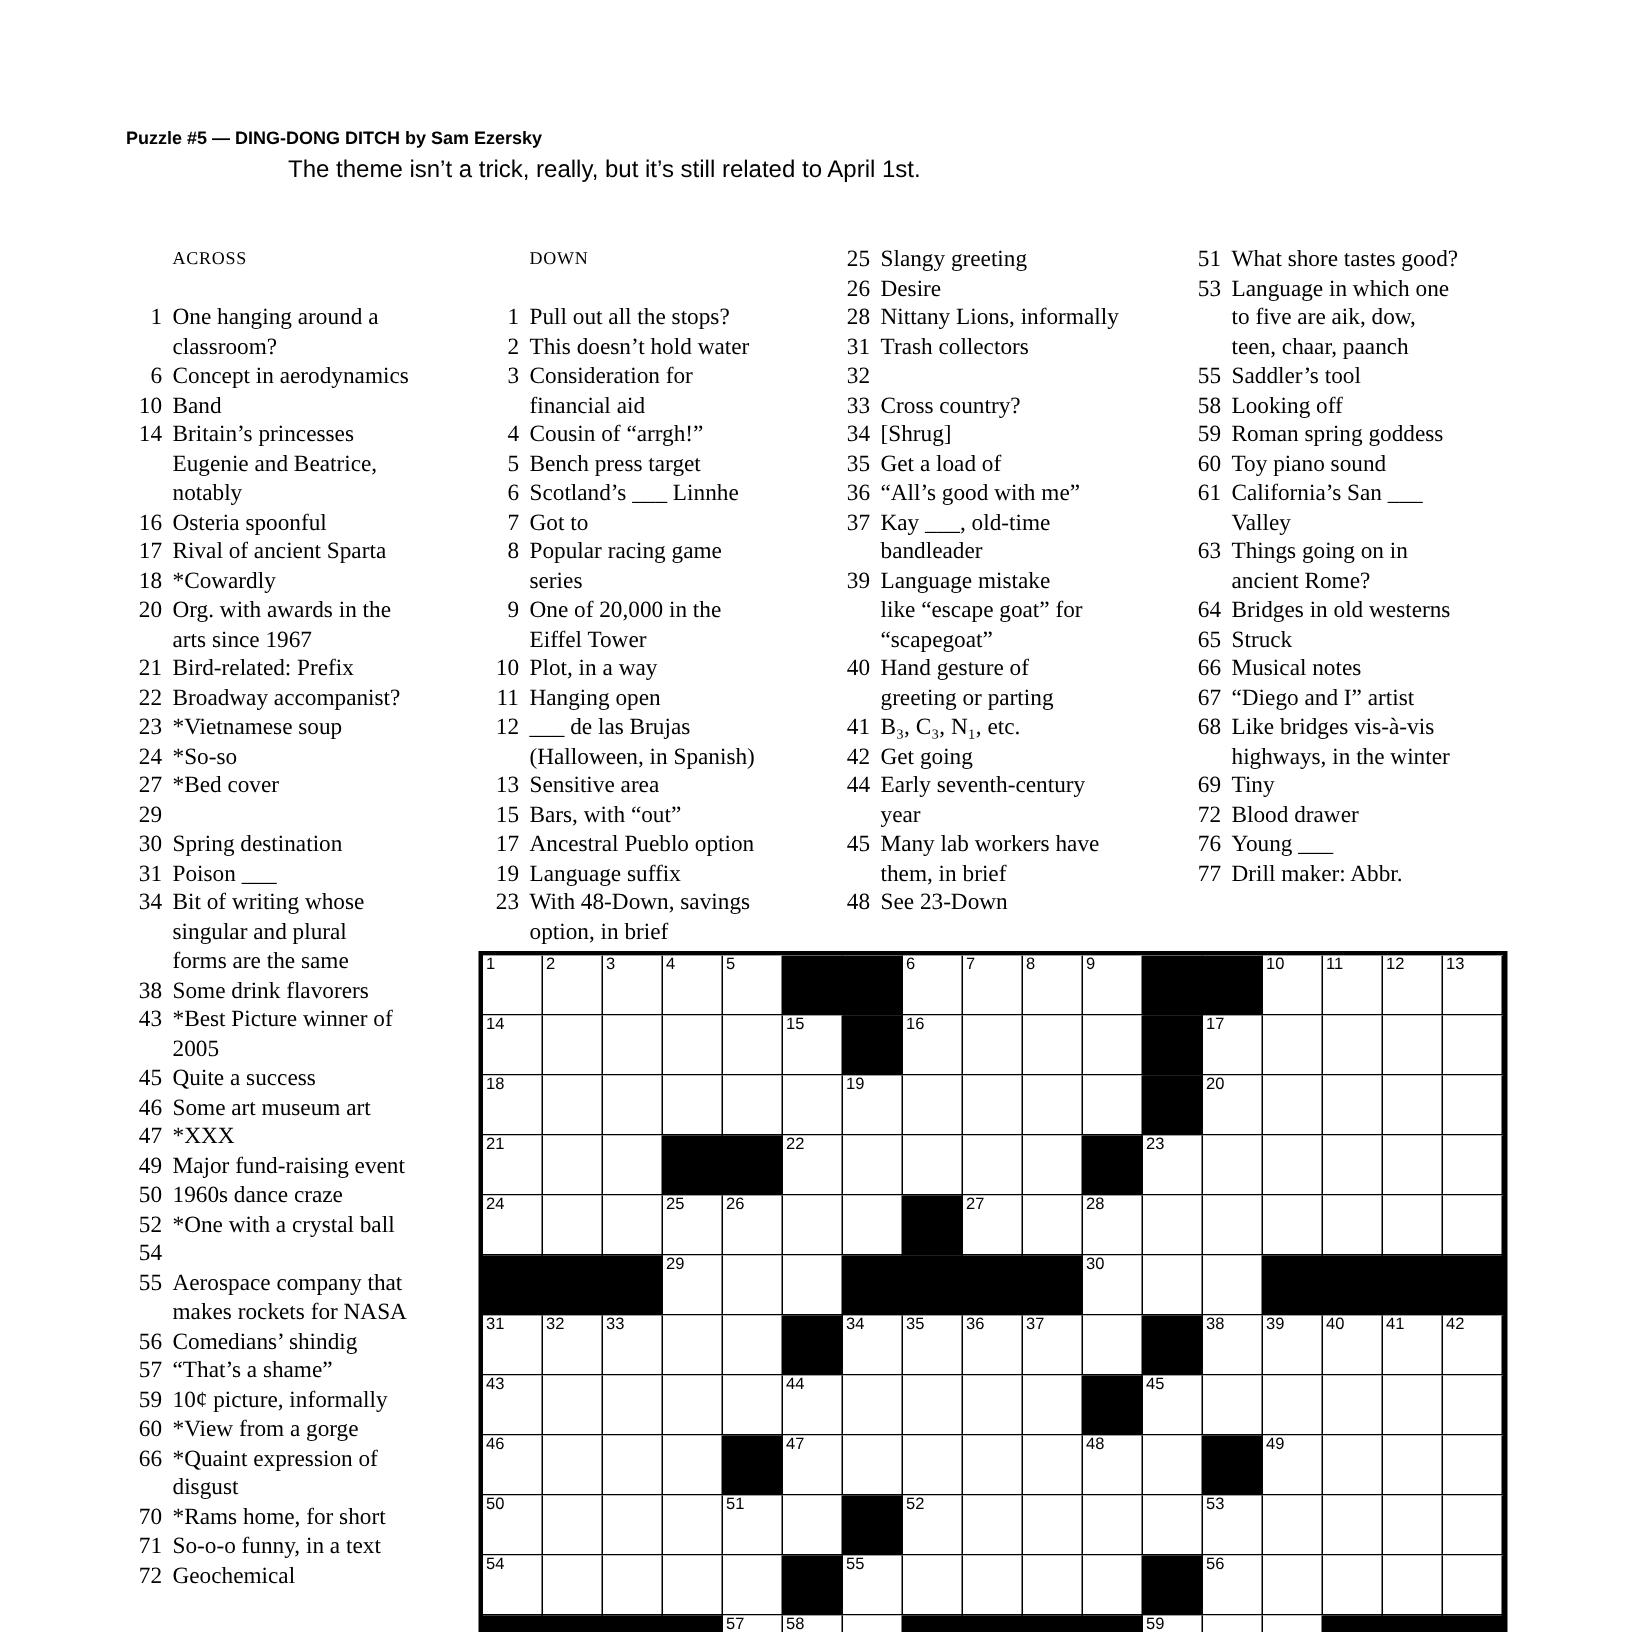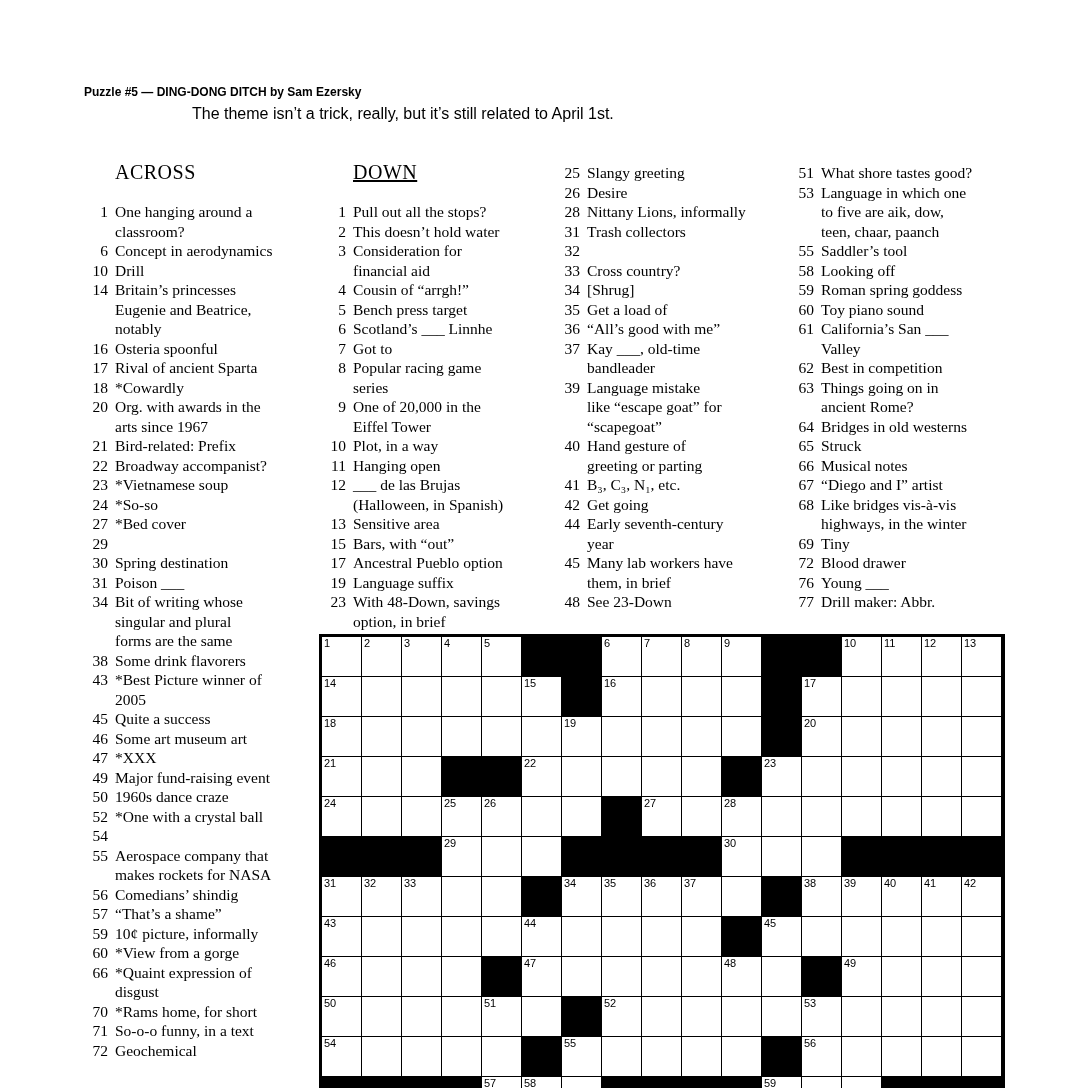--- a/index.html
+++ b/index.html
@@ -13,22 +13,22 @@
   }
   .subtitle{
     position:absolute;left:192px;top:104px;
     font-family:"Liberation Sans",sans-serif;font-weight:normal;font-size:16px;line-height:20px;
   }
   .clue-col{position:absolute;top:163px;font-size:15.5px;line-height:19.5px;}
   .col1{left:84px;width:252px;}
   .col2{left:322px;width:234px;}
   .col3{left:556px;width:234px;}
   .col4{left:790px;width:258px;}
-  .clue-header{margin-left:31px;margin-bottom:19.5px;font-size:20px;letter-spacing:0.5px;}
-  .col2 .clue-header{text-decoration:underline;}
+  .clue-header{margin-left:31px;margin-bottom:19.5px;font-size:12px;letter-spacing:0.5px;}
+  .col2 .clue-header{}
   .clue{display:flex;}
   .cnum{flex:none;width:24px;text-align:right;}
   .ctext{margin-left:7px;white-space:pre-line;}
   .grid{
     position:absolute;left:319px;top:634px;
     width:680px;height:451px;border:3px solid #000;overflow:hidden;
     display:grid;grid-template-columns:repeat(17,40px);grid-auto-rows:40px;background:#fff;
   }
   .cell{box-sizing:border-box;position:relative;background:#fff;
     border-right:1px solid #000;border-bottom:1px solid #000;}
@@ -50,21 +50,21 @@
       <span class="cnum">1</span>
       <span class="ctext">One hanging around a
 classroom?</span>
     </div>
     <div class="clue">
       <span class="cnum">6</span>
       <span class="ctext">Concept in aerodynamics</span>
     </div>
     <div class="clue">
       <span class="cnum">10</span>
-      <span class="ctext">Drill</span>
+      <span class="ctext">Band</span>
     </div>
     <div class="clue">
       <span class="cnum">14</span>
       <span class="ctext">Britain’s princesses
 Eugenie and Beatrice,
 notably</span>
     </div>
     <div class="clue">
       <span class="cnum">16</span>
       <span class="ctext">Osteria spoonful</span>
@@ -371,24 +371,20 @@
     <div class="clue">
       <span class="cnum">60</span>
       <span class="ctext">Toy piano sound</span>
     </div>
     <div class="clue">
       <span class="cnum">61</span>
       <span class="ctext">California’s San ___
 Valley</span>
     </div>
     <div class="clue">
-      <span class="cnum">62</span>
-      <span class="ctext">Best in competition</span>
-    </div>
-    <div class="clue">
       <span class="cnum">63</span>
       <span class="ctext">Things going on in
 ancient Rome?</span>
     </div>
     <div class="clue">
       <span class="cnum">64</span>
       <span class="ctext">Bridges in old westerns</span>
     </div>
     <div class="clue">
       <span class="cnum">65</span>

